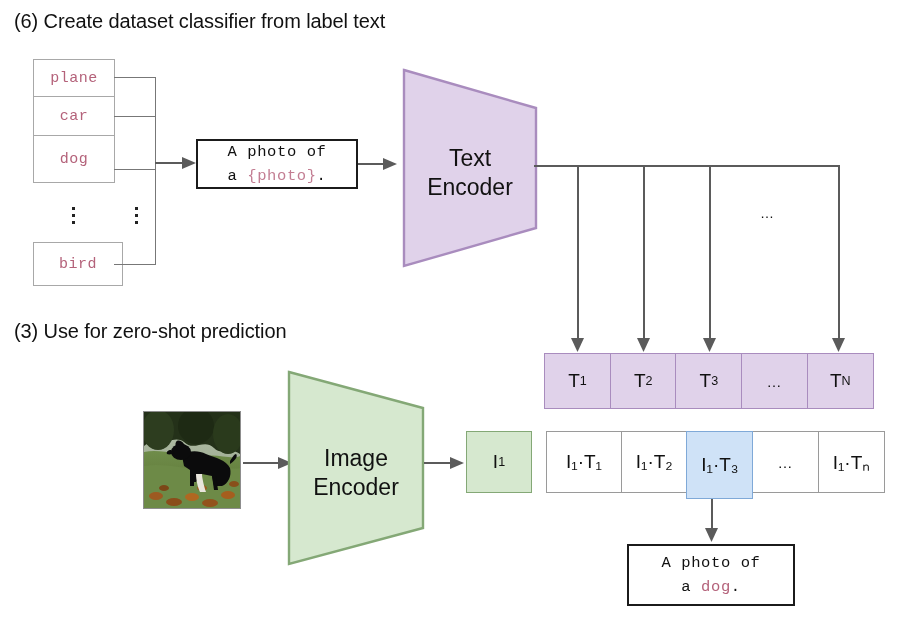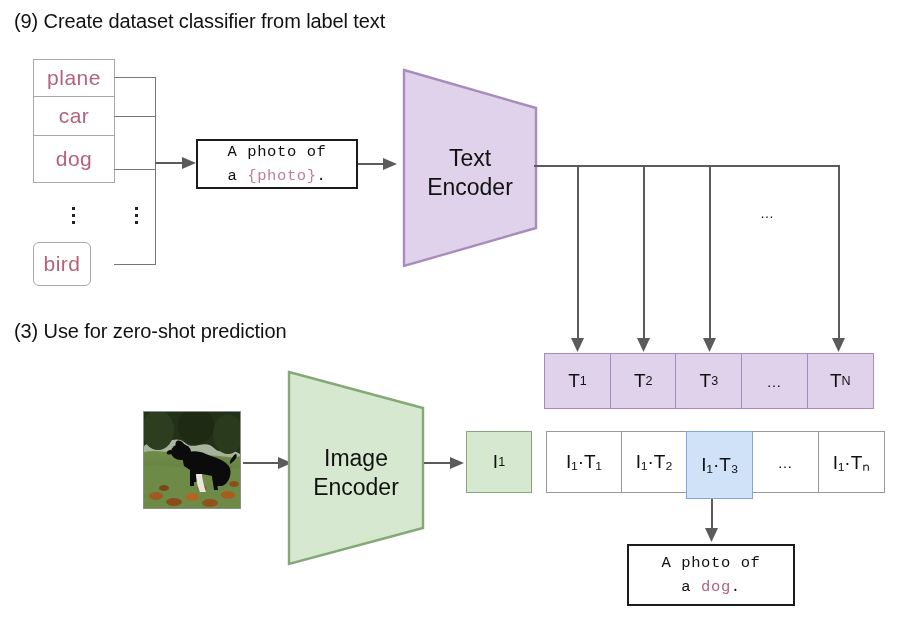--- a/index.html
+++ b/index.html
@@ -7,22 +7,22 @@
        font-family:"Liberation Sans", sans-serif;color:#000;}
   .stage{position:absolute;inset:0;}
   .abs{position:absolute;}
 
   .heading{font-family:"Liberation Sans", sans-serif;font-size:20px;
            font-weight:400;color:#111;letter-spacing:-0.1px;white-space:nowrap;}
 
   
   .label-box{box-sizing:border-box;border:1.4px solid #a8a8a8;background:#fff;
              display:flex;align-items:center;justify-content:center;}
-  .label-txt{font-family:Liberation Sans, sans-serif;
-             font-size:21px;color:#b4627a;letter-spacing:0.5px;}
+  .label-txt{font-family:Liberation Mono, monospace;
+             font-size:15px;color:#b4627a;letter-spacing:0.5px;}
 
   .vdots{font-size:15px;color:#222;line-height:5px;text-align:center;
          font-family:"Liberation Sans",sans-serif;}
   .vdots i{display:block;width:3px;height:3px;background:#222;margin:4px auto 0;}
 
   
   .hline{background:#5b5b5b;height:1.6px;}
   .vline{background:#5b5b5b;width:1.6px;}
   .thinh{background:#777;height:1.4px;}
   .thinv{background:#777;width:1.4px;}
@@ -63,32 +63,32 @@
 
   
   .photo{position:absolute;box-sizing:border-box;border:1.5px solid #8d8d8d;
          overflow:hidden;}
 </style>
 </head>
 <body>
 
 <div class="stage">
 
-  <div class="abs heading" style="left:14px;top:10px;">(9) Create dataset classifier from label text</div>
+  <div class="abs heading" style="left:14px;top:10px;">(6) Create dataset classifier from label text</div>
 
   <div class="abs label-box" style="left:33px;top:59px;width:82px;height:38px;">
     <span class="label-txt">plane</span>
   </div>
   <div class="abs label-box" style="left:33px;top:96px;width:82px;height:40px;justify-content:center;">
     <span class="label-txt">car</span>
   </div>
   <div class="abs label-box" style="left:33px;top:135px;width:82px;height:48px;">
     <span class="label-txt">dog</span>
   </div>
-  <div class="abs label-box" style="left:33px;top:242px;width:58px;height:44px;border-radius:6px;">
+  <div class="abs label-box" style="left:33px;top:242px;width:90px;height:44px;">
     <span class="label-txt">bird</span>
   </div>
 
   <div class="abs vdots" style="left:64px;top:203px;width:18px;">
     <i></i>
       <i></i>
       <i></i>
   </div>
   <div class="abs vdots" style="left:127px;top:203px;width:18px;">
     <i></i>

